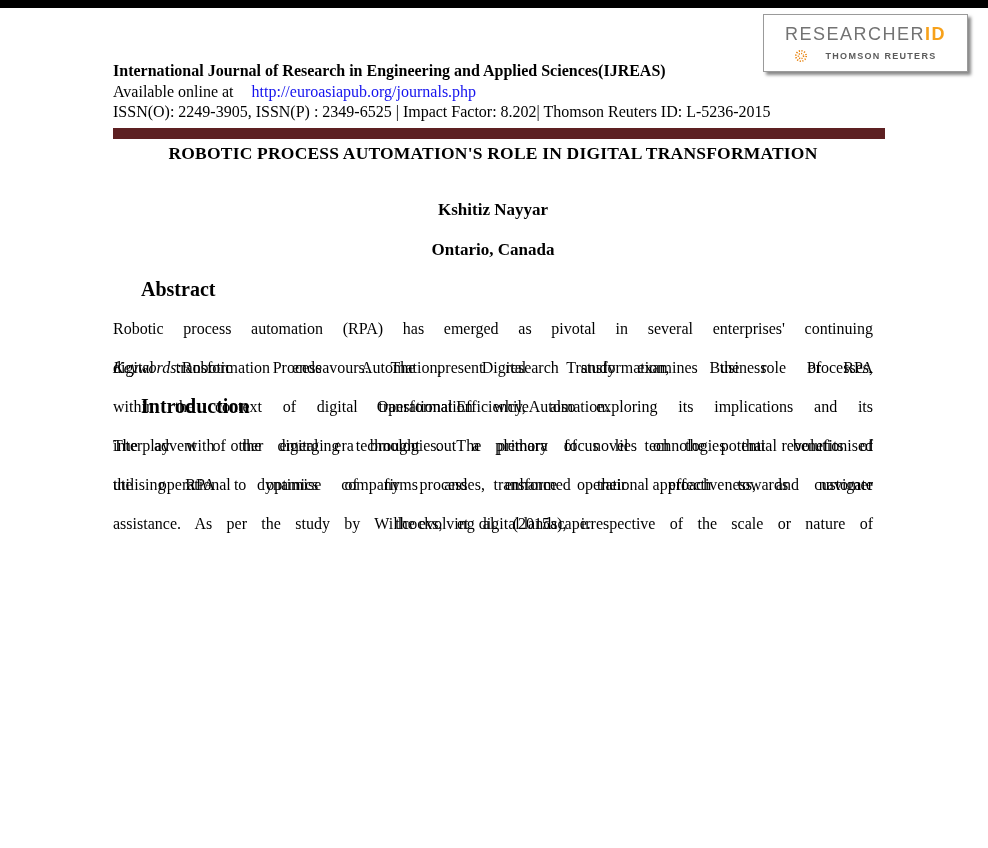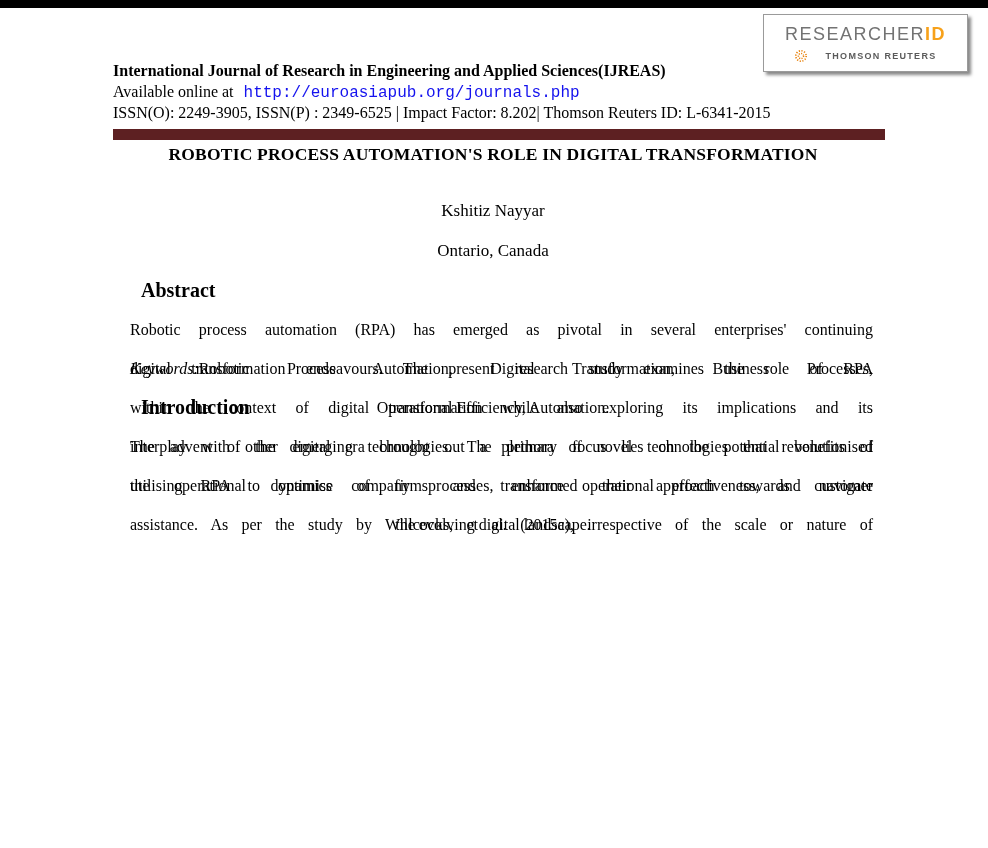--- a/index.html
+++ b/index.html
@@ -20,37 +20,37 @@
   .brand-light { font-weight: normal; }
   .brand-bold  { font-weight: bold; }
   .badge-sub { display: flex; align-items: center; gap: 17px; margin-top: 5px; }
   .subtext { font-size: 9px; font-weight: bold; letter-spacing: 1.3px; }
 
   
   .content { position: absolute; left: 113px; top: 0; width: 760px; }
 
   .jheader { margin-top: 61px; font-size: 16px; line-height: 20.5px; }
   .jheader .jtitle { font-weight: bold; }
-  .jlink { text-decoration: none; margin-left: 10px; cursor: pointer; font-family: Liberation Mono, monospace; }
+  .jlink { text-decoration: none; margin-left: 18px; cursor: pointer; }
 
   .divider { margin-top: 5px; width: 772px; height: 11px; }
 
   .title {
     margin-top: 2px; font-size: 17.5px; font-weight: bold;
     line-height: 24px; text-align: center; letter-spacing: 0.2px;
   }
 
-  .authors { margin-top: 25px; text-align: center; font-weight: normal; font-size: 17px; }
+  .authors { margin-top: 25px; text-align: center; font-weight: bold; font-size: 17px; }
   .authors > div { height: 40px; line-height: 40px; }
 
   .bodyflow { font-size: 16px; }
   .bodyflow > div, .bodyflow .pline { height: 39px; line-height: 39px; }
   .sec { font-weight: bold; font-size: 20px; padding-left: 28px; }
   .pline { text-align: center; }
-  .jline { text-align: justify; text-align-last: justify; margin-left: 17px; }
+  .jline { text-align: justify; text-align-last: justify; }
 </style>
 </head>
 <body>
 
 <div class="topbar" style="background: rgb(0, 0, 0);"></div>
 
 <div class="badge">
   <div class="badge-brand">
     <span class="brand-light" style="color: #737373;">RESEARCHER</span><span class="brand-bold" style="color: rgb(247, 161, 26); margin-top: 48px;">ID</span>
   </div>
@@ -65,21 +65,21 @@
   </div>
 </div>
 
 <div class="content">
 
   <div class="jheader">
     <div class="jtitle">International Journal of Research in Engineering and Applied Sciences(IJREAS)</div>
     <div>
       <span>Available online at</span><a class="jlink" style="color: rgb(20, 18, 238);">http://euroasiapub.org/journals.php</a>
     </div>
-    <div>ISSN(O): 2249-3905, ISSN(P) : 2349-6525 | Impact Factor: 8.202| Thomson Reuters ID: L-6341-2015</div>
+    <div>ISSN(O): 2249-3905, ISSN(P) : 2349-6525 | Impact Factor: 8.202| Thomson Reuters ID: L-5236-2015</div>
   </div>
 
   <div class="divider" style="background: rgb(93, 32, 34);"></div>
 
   <h1 class="title">ROBOTIC PROCESS AUTOMATION'S ROLE IN DIGITAL TRANSFORMATION</h1>
 
   <div class="authors">
     <div>Kshitiz Nayyar</div>
     <div>Ontario, Canada</div>
   </div>

